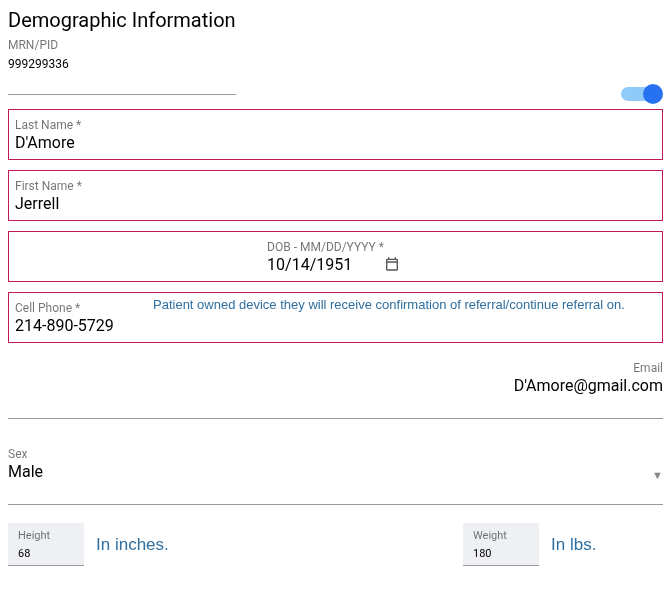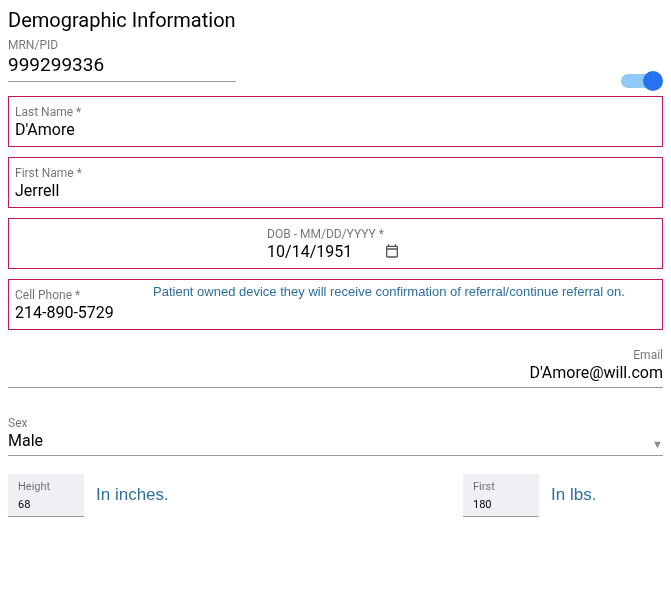--- a/index.html
+++ b/index.html
@@ -38,23 +38,23 @@
     color: #000;
     line-height: 1.25;
   }
   .outlined {
     border: 1px solid #c2185b;
     padding: 4px 6px 6px 6px;
     margin-top: 4px;
   }
   .underlined {
     border-bottom: 1px solid rgba(0,0,0,0.4);
-    padding-bottom: 4px;
-  }
-  .mrn-group .field-value { font-size: 19px; }
+    padding-bottom: 22px;
+  }
+  .mrn-group .field-value { font-size: 12px; }
 
   .dob-row {
     display: flex;
     align-items: flex-end;
     justify-content: center;
   }
   .cal-icon {
     font-size: 14px;
     color: #444;
     padding-right: 4px;
@@ -197,21 +197,21 @@
         <span>Cell Phone</span> <span class="req">*</span>
       </span><br>
       <span class="field-value">214-890-5729</span>
     </div>
     <div class="hint-text">Patient owned device they will receive confirmation of referral/continue referral on.</div>
   </div>
 </div>
 
 <div class="field-group underlined" style="margin-top:14px;text-align:right;">
   <span class="field-label">Email</span><br>
-  <span class="field-value">D'Amore@will.com</span>
+  <span class="field-value">D'Amore@gmail.com</span>
 </div>
 
 <div class="field-group underlined" style="margin-top:24px;">
   <div class="sex-row">
     <div>
       <span class="field-label">Sex</span><br>
       <span class="field-value">Male</span>
     </div>
     <span class="chevron">▼</span>
   </div>
@@ -220,18 +220,18 @@
 <div class="measure-row">
   <div class="measure-block">
     <div class="measure-input">
       <span class="m-label">Height</span>
       <span class="m-value">68</span>
     </div>
     <span class="measure-hint">In inches.</span>
   </div>
   <div class="measure-block">
     <div class="measure-input">
-      <span class="m-label">First</span>
+      <span class="m-label">Weight</span>
       <span class="m-value">180</span>
     </div>
     <span class="measure-hint">In lbs.</span>
   </div>
 </div>
 
 </body></html>

